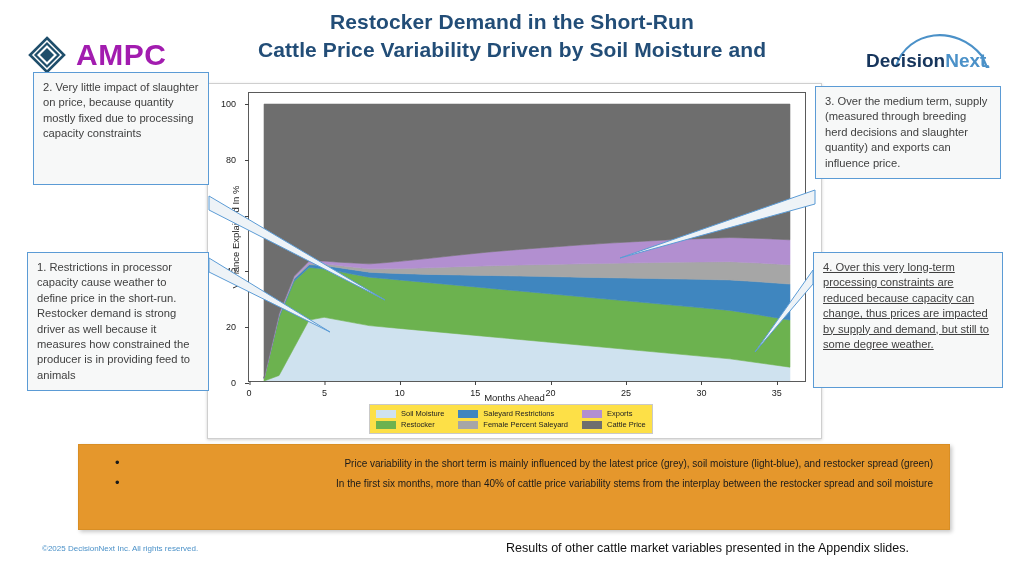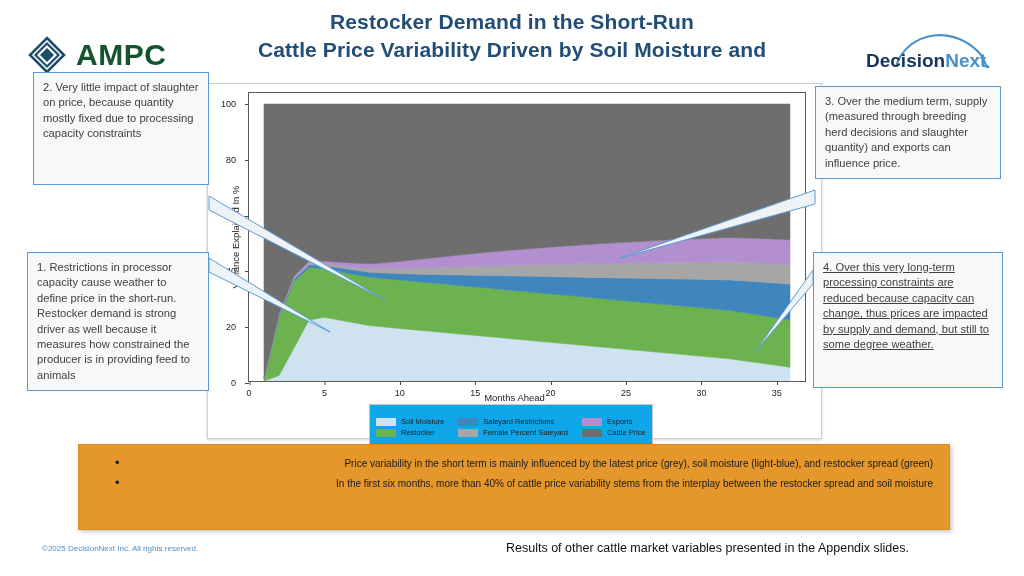--- a/index.html
+++ b/index.html
@@ -13,21 +13,21 @@
   
   .title{
     position:absolute;left:256px;top:8px;width:512px;
     text-align:center;font-size:21px;line-height:28px;
     font-weight:bold;color:#224d77;letter-spacing:.1px;
   }
 
   
   .ampc{position:absolute;left:28px;top:36px;display:flex;align-items:center;gap:10px;}
   .ampc-mark{width:38px;height:38px;position:relative;}
-  .ampc-txt{font-size:30px;font-weight:bold;color:#14532d;letter-spacing:.5px;}
+  .ampc-txt{font-size:30px;font-weight:bold;color:#a21caf;letter-spacing:.5px;}
 
   
   .dnext{position:absolute;left:866px;top:28px;width:135px;height:48px;}
   .dnext-txt{position:absolute;left:0;bottom:4px;font-size:19px;font-weight:bold;white-space:nowrap;}
   .dn-a{color:#16355c;}
   .dn-b{color:#4b91c8;}
   .dn-arc{position:absolute;left:28px;top:0;width:105px;height:40px;}
 
   
   .chart-panel{
@@ -51,22 +51,22 @@
          font-size:9px;color:#222;padding-top:7px;white-space:nowrap;}
   .xtick::before{content:"";position:absolute;left:50%;top:0;width:1px;height:4px;background:#444;}
   .x-label{
     position:absolute;left:50%;top:308px;transform:translateX(-50%);
     font-size:9.5px;color:#222;
   }
 
   
   .legend{
     position:absolute;left:161px;top:320px;
-    border:1px solid #c9c9c9;background:#0ea5e9;
-    padding:12px 6px;display:grid;grid-template-columns:auto auto auto;
+    border:1px solid #c9c9c9;background:#fde047;
+    padding:4px 6px;display:grid;grid-template-columns:auto auto auto;
     column-gap:14px;row-gap:2px;
   }
   .leg-item{display:flex;align-items:center;gap:5px;}
   .leg-sw{width:20px;height:8px;display:inline-block;}
   .leg-tx{font-size:7.5px;color:#222;white-space:nowrap;}
 
   
   .callout{
     position:absolute;background:#f7f8f8;border:1px solid #5b9bd5;
     font-size:11.2px;line-height:15.4px;color:#404040;padding:7px 9px;

